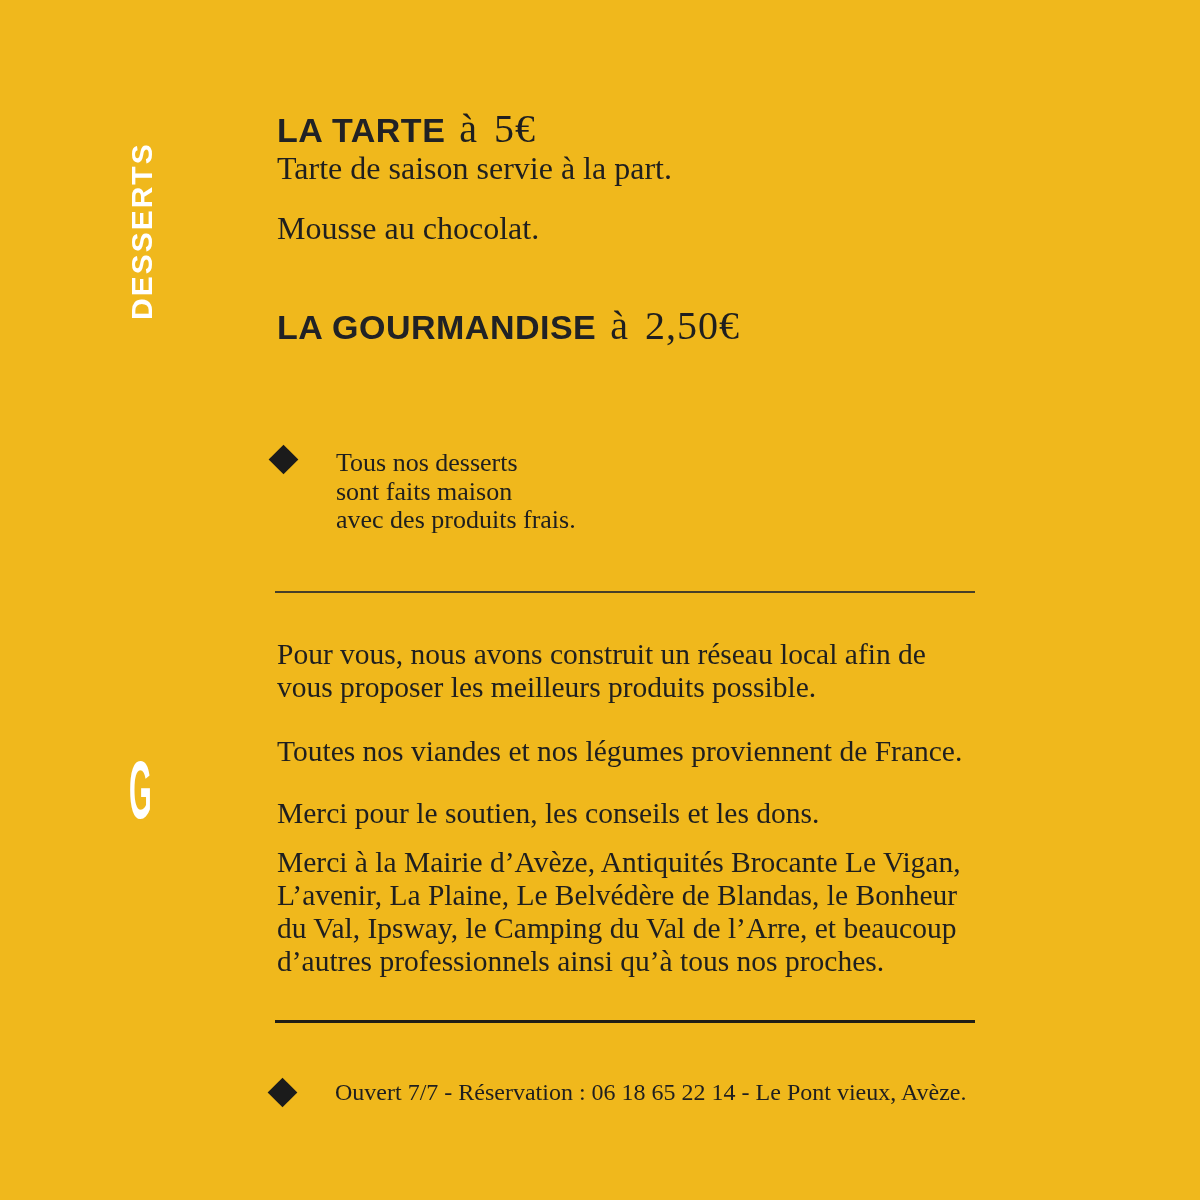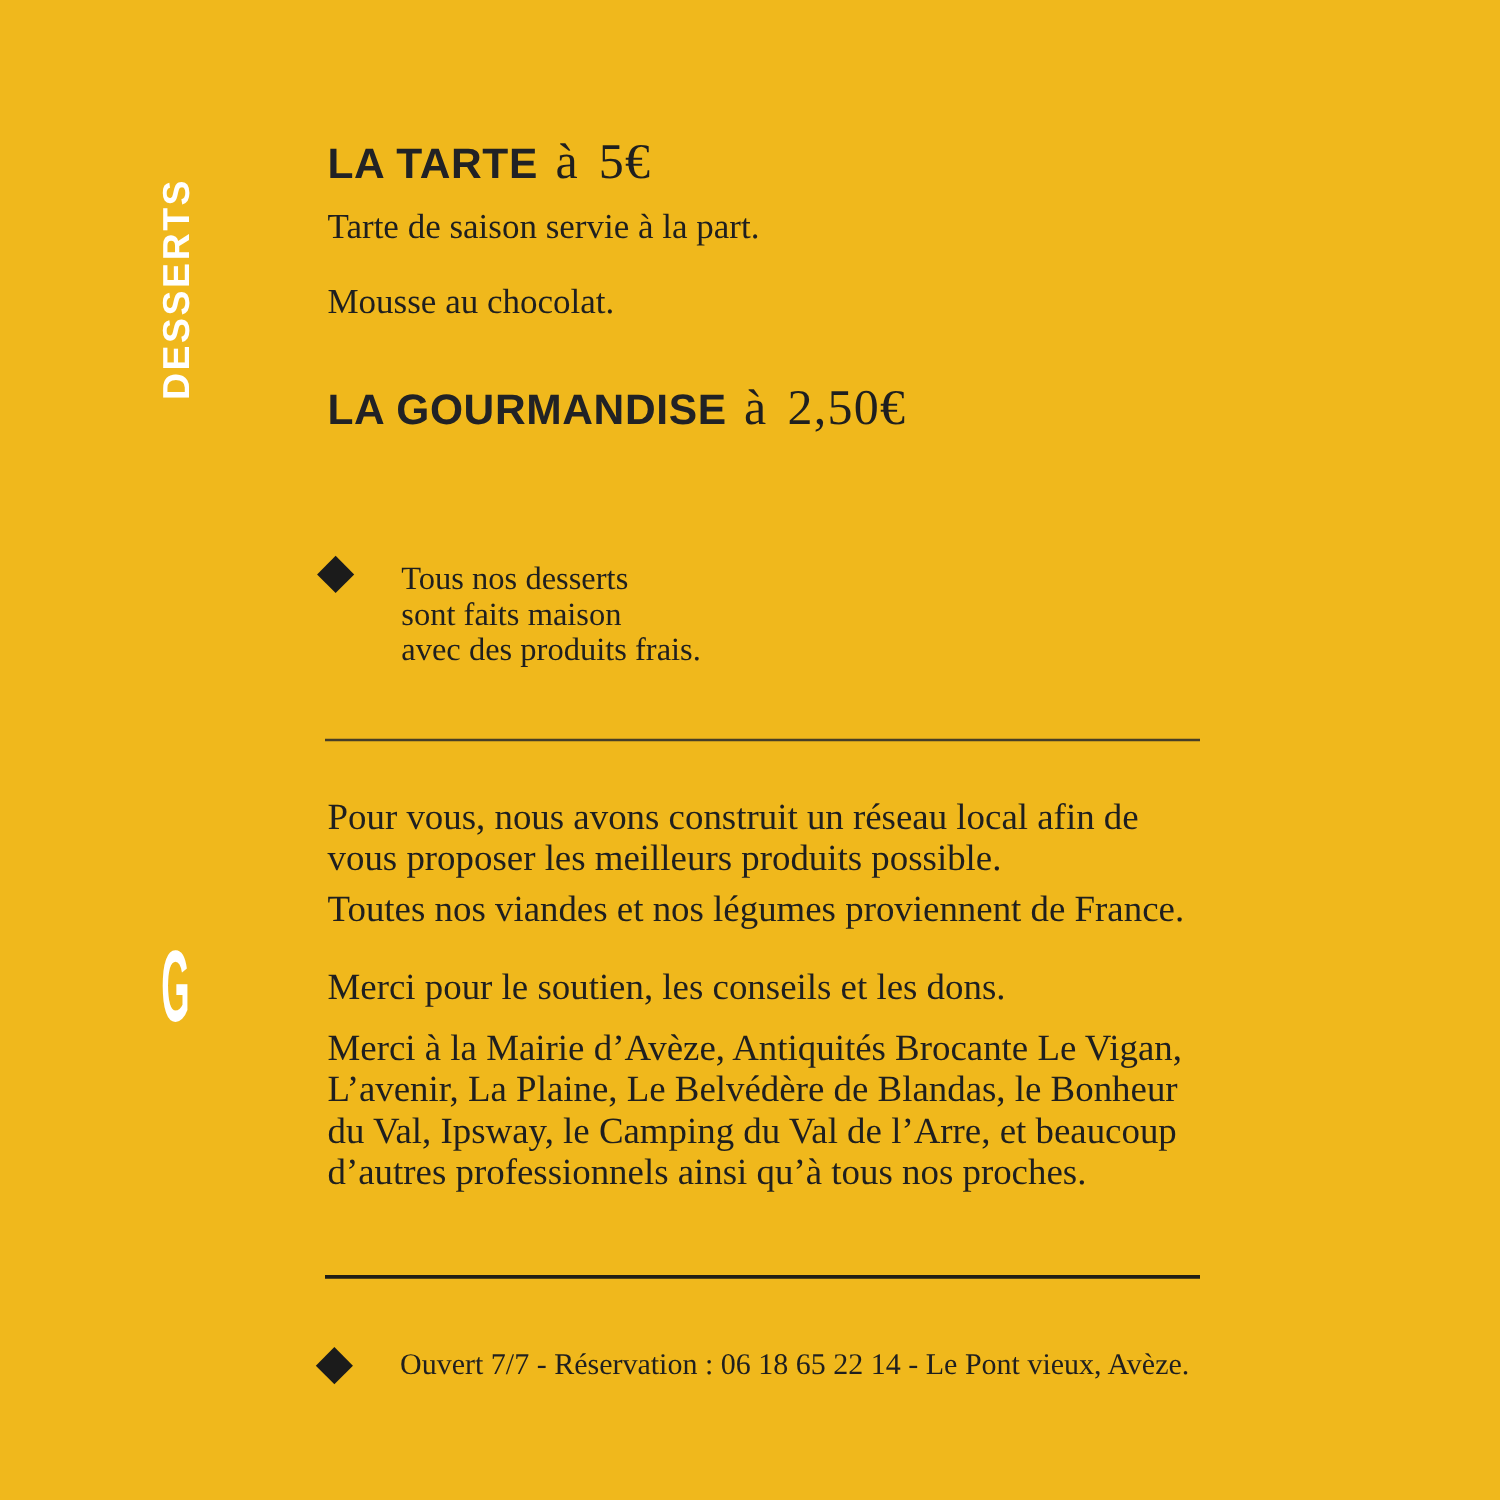--- a/index.html
+++ b/index.html
@@ -37,21 +37,21 @@
     font-size: 81px;
     line-height: 1;
     color: #FFFFFF;
     transform: scaleX(0.36);
     transform-origin: 0 0;
   }
 
   
   .content {
     position: absolute;
-    left: 262px;
+    left: 277px;
     top: 0;
     width: 710px;
     height: 929px;
   }
 
   .menu-item { position: absolute; left: 0; }
   .menu-item.i1 { top: 109px; }
   .menu-item.i2 { top: 209px; }
   .menu-item.i3 { top: 306px; }
   .menu-item-row {
@@ -70,22 +70,22 @@
   }
   .menu-item-price {
     font-size: 40px;
     letter-spacing: 1px;
     word-spacing: 5px;
     color: #1F1F1F;
     white-space: nowrap;
     text-align: right;
   }
   .menu-item-desc {
-    margin-top: 16px;
-    font-size: 28px;
+    margin-top: 2px;
+    font-size: 32px;
     line-height: 34px;
     white-space: nowrap;
   }
 
   .note {
     position: absolute;
     left: 0;
     top: 449px;
     display: flex;
     align-items: flex-start;
@@ -117,21 +117,21 @@
     position: absolute;
     left: 0;
     top: 638px;
     width: 710px;
   }
   .info p {
     margin: 0;
     font-size: 29.5px;
     line-height: 33px;
   }
-  .info p.p1 { margin-bottom: 8px; }
+  .info p.p1 { margin-bottom: 31px; }
   .info p.p2 { margin-bottom: 29px; white-space: nowrap; }
   .info p.p3 { margin-bottom: 16px; }
 
   .footer-line {
     position: absolute;
     left: 0;
     top: 1078px;
     display: flex;
     align-items: center;
   }

